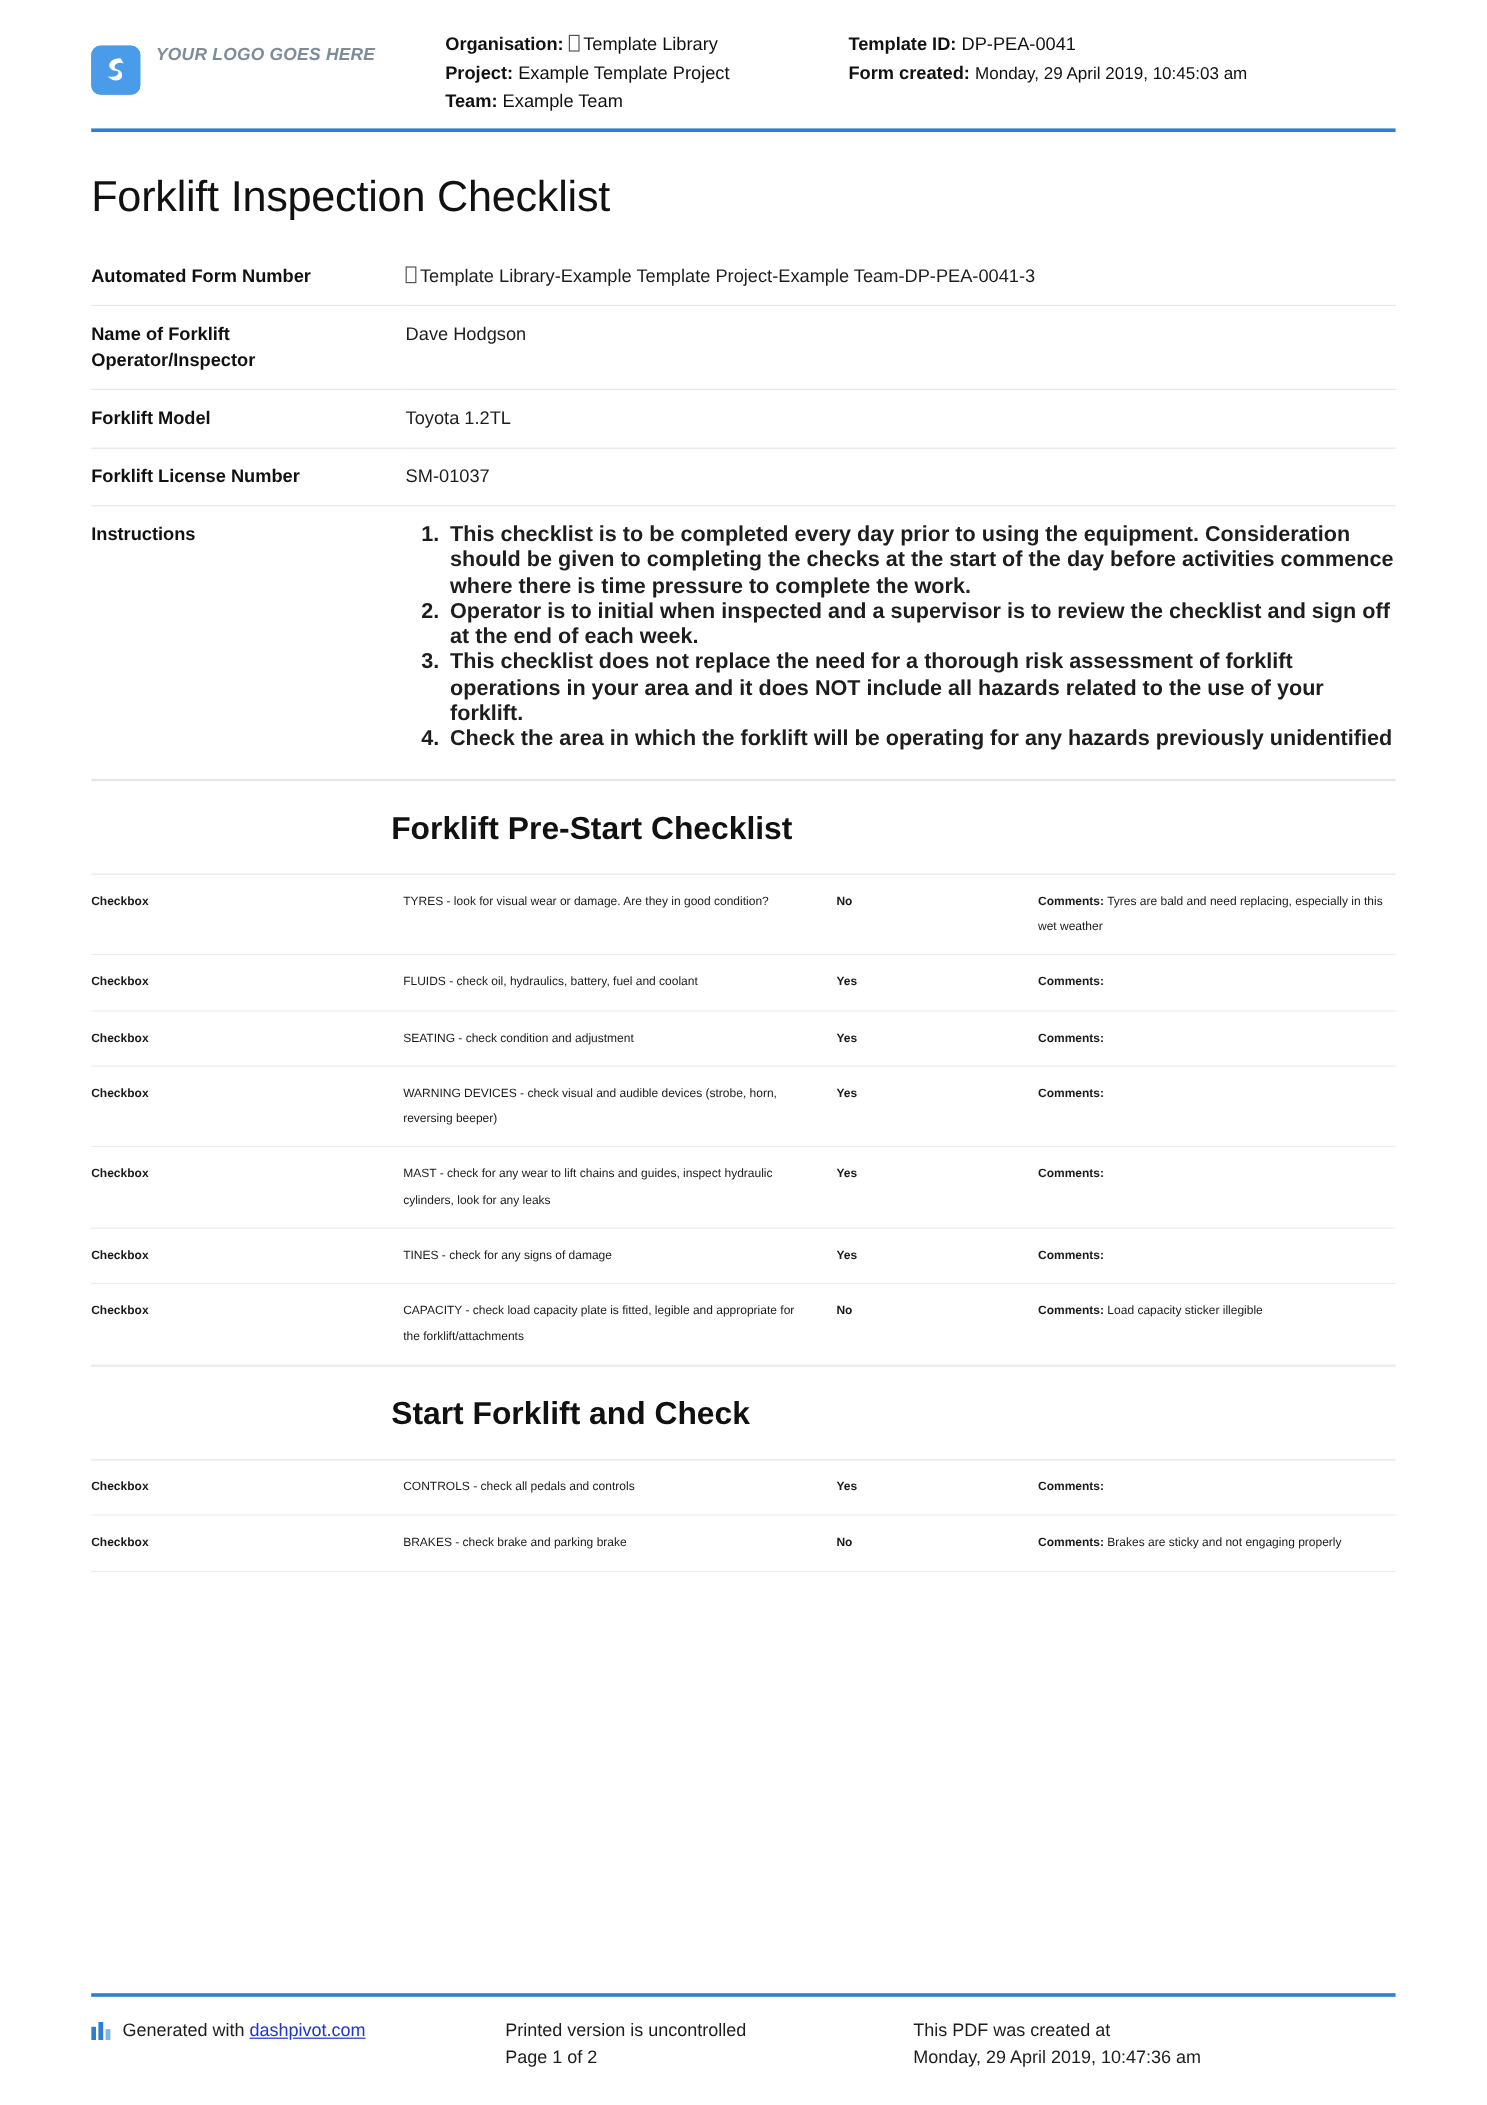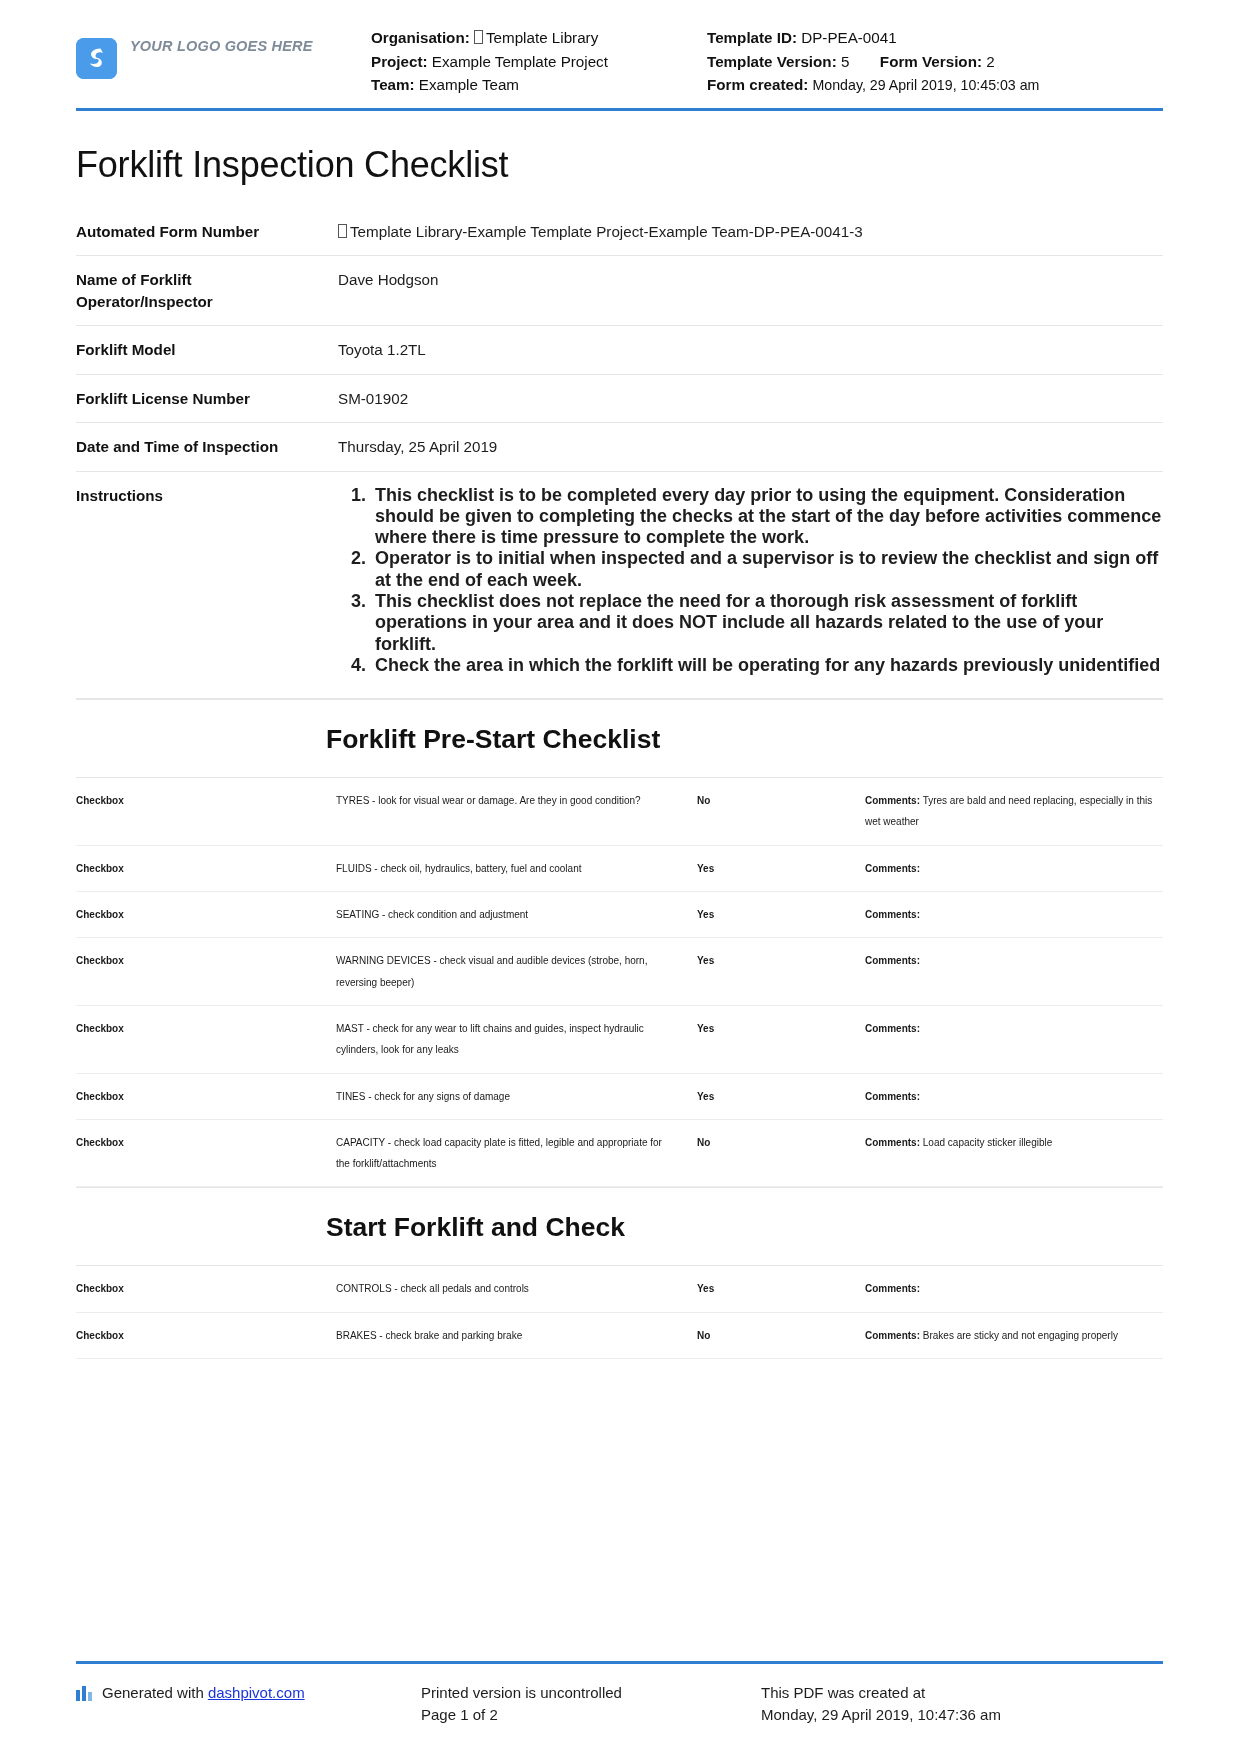--- a/index.html
+++ b/index.html
@@ -200,27 +200,20 @@
         <span>Example Team</span>
       </div>
     </div>
 
     <div class="meta-col right">
       <div class="meta-line">
         <b>Template ID:</b>
         <span>DP-PEA-0041</span>
       </div>
       <div class="meta-line">
-        <b>Template Version:</b>
-        <span>5</span>
-        <span class="gap-inline"></span>
-        <b>Form Version:</b>
-        <span>2</span>
-      </div>
-      <div class="meta-line">
         <b>Form created:</b>
         <span class="meta-small">Monday, 29 April 2019, 10:45:03 am</span>
       </div>
     </div>
   </div>
 
   <h1 class="doc-title">Forklift Inspection Checklist</h1>
 
   <table class="field-table">
     <tbody>
@@ -231,25 +224,21 @@
       <tr>
         <td class="fld-label">Name of Forklift Operator/Inspector</td>
         <td class="fld-value">Dave Hodgson</td>
       </tr>
       <tr>
         <td class="fld-label">Forklift Model</td>
         <td class="fld-value">Toyota 1.2TL</td>
       </tr>
       <tr>
         <td class="fld-label">Forklift License Number</td>
-        <td class="fld-value">SM-01902</td>
-      </tr>
-      <tr>
-        <td class="fld-label">Date and Time of Inspection</td>
-        <td class="fld-value">Thursday, 25 April 2019</td>
+        <td class="fld-value">SM-01037</td>
       </tr>
       <tr class="instr-row">
         <td class="fld-label">Instructions</td>
         <td class="fld-value">
           <ol class="instructions">
             <li>This checklist is to be completed every day prior to using the equipment. Consideration should be given to completing the checks at the start of the day before activities commence where there is time pressure to complete the work.</li>
             <li>Operator is to initial when inspected and a supervisor is to review the checklist and sign off at the end of each week.</li>
             <li>This checklist does not replace the need for a thorough risk assessment of forklift operations in your area and it does NOT include all hazards related to the use of your forklift.</li>
             <li>Check the area in which the forklift will be operating for any hazards previously unidentified</li>
           </ol>

